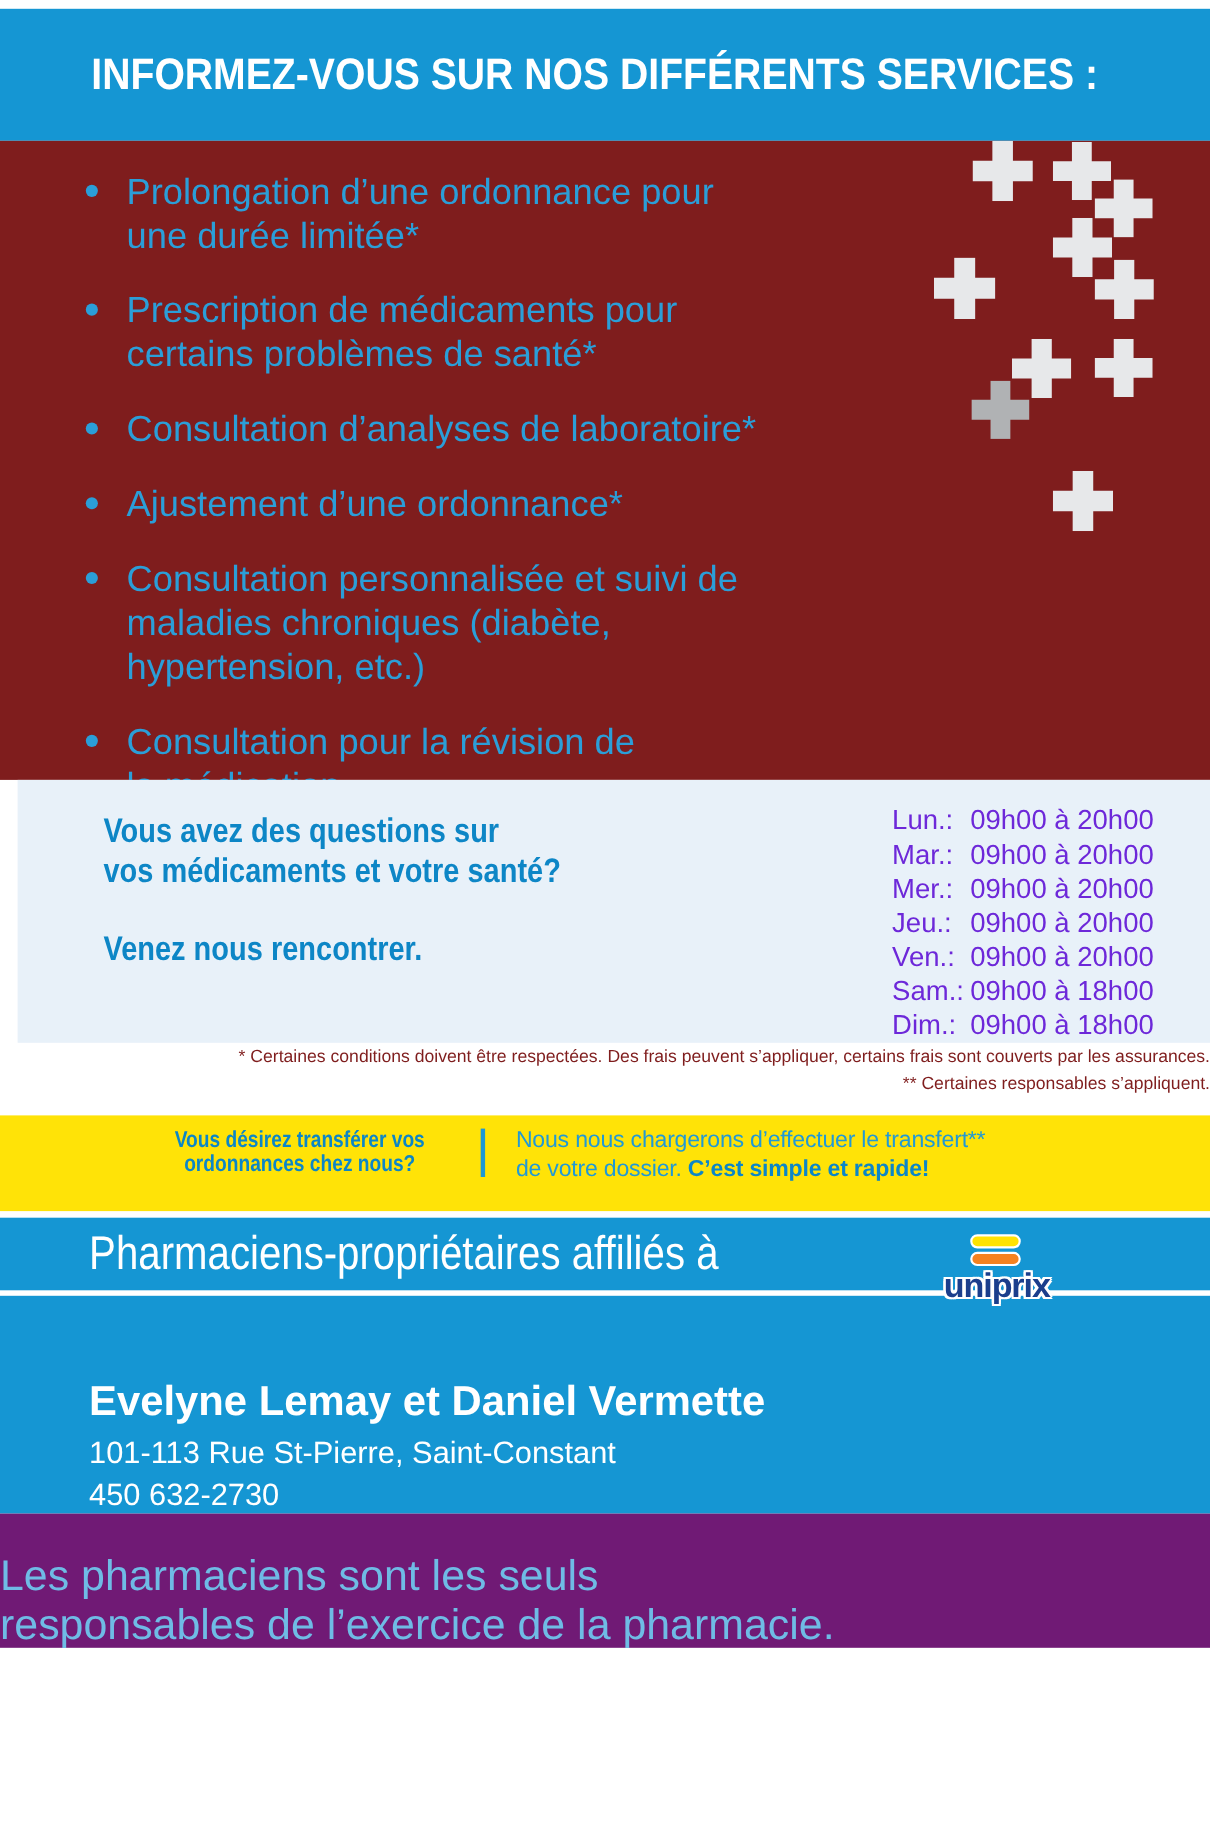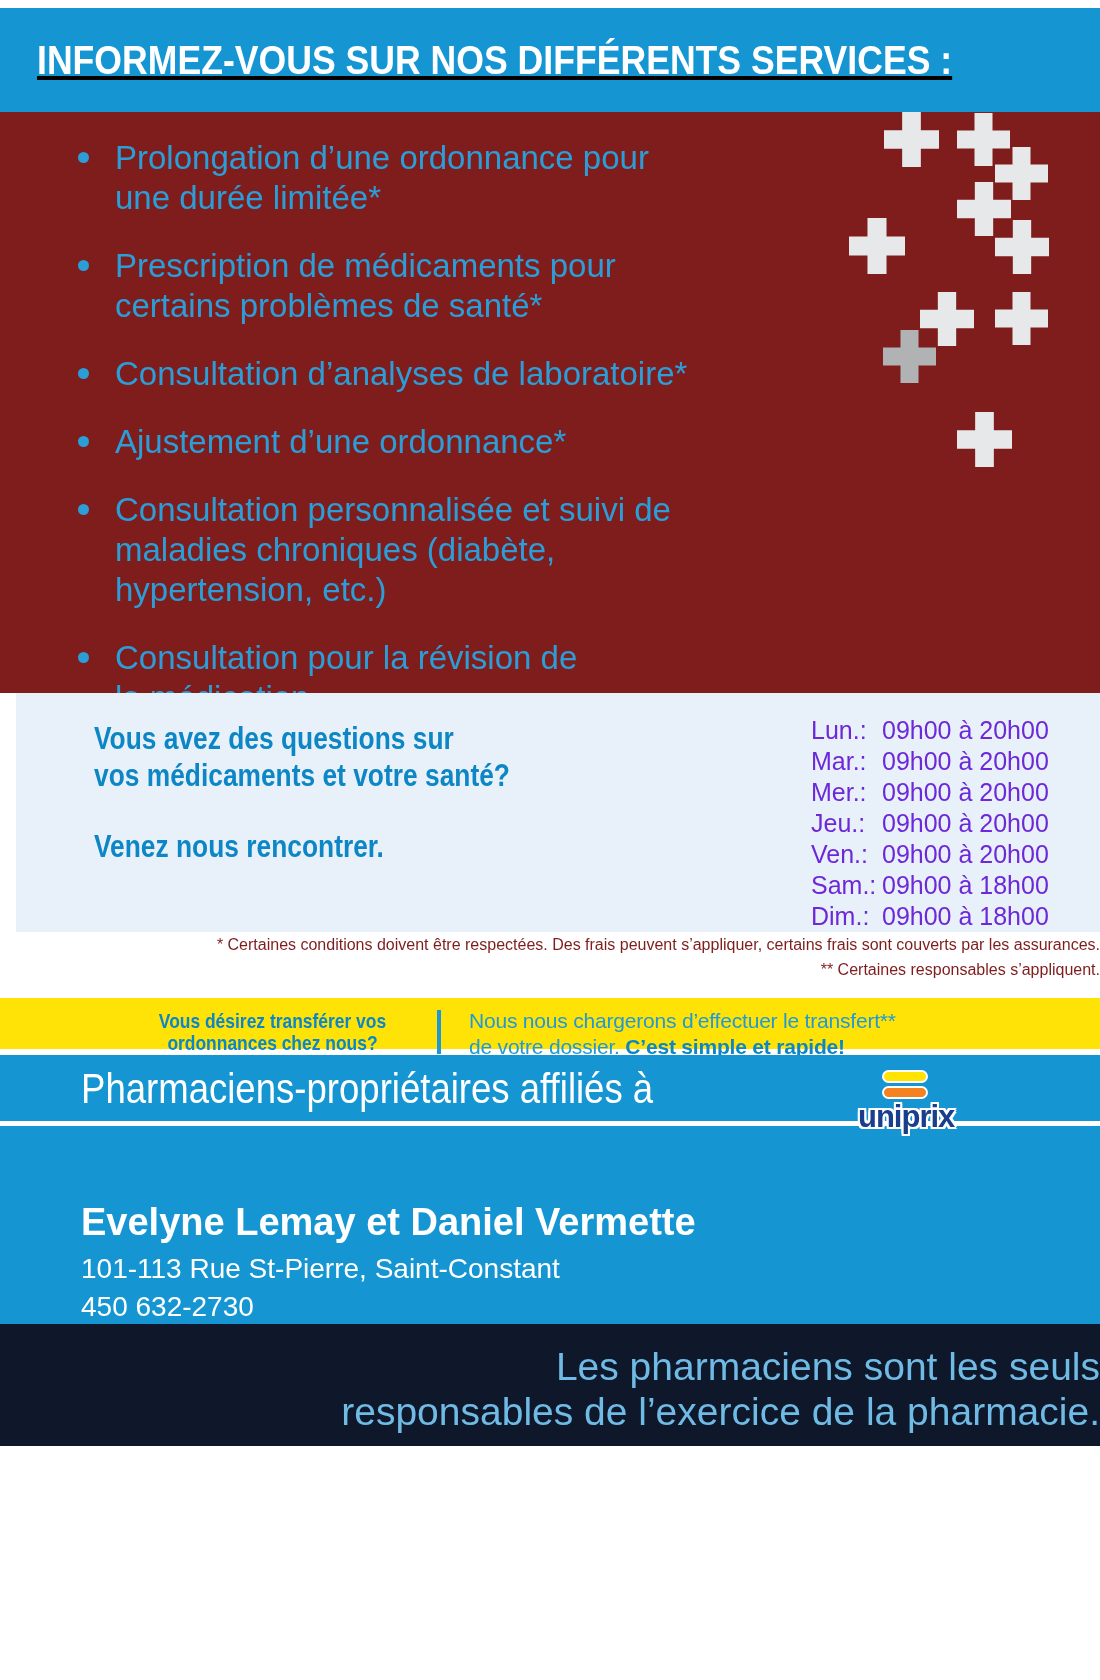--- a/index.html
+++ b/index.html
@@ -4,21 +4,21 @@
 <style>
   * { margin:0; padding:0; box-sizing:border-box; }
   html,body { background:#ffffff; }
   body { font-family:"Liberation Sans", sans-serif; }
   #page { position:relative; width:1100px; height:1680px; background:#ffffff; overflow:hidden; }
 
   .preline { white-space:pre-line; }
 
   
   .strip-top { height:8px; background:#ffffff; }
-  .band-header { height:104px; background:#1596d3; display:flex; align-items:center; padding-left:37px;text-decoration:underline; }
+  .band-header { height:120px; background:#1596d3; display:flex; align-items:center; padding-left:83px; }
   .header-title {
     color:#ffffff; font-weight:bold; font-size:40px; letter-spacing:0;
     transform:scaleX(0.89); transform-origin:0 50%; white-space:nowrap;
   }
 
   
   .section-services { position:relative; height:581px; background:#7f1d1d; }
   .services-list { list-style:none; padding-top:26px; margin-left:78px; width:700px; }
   .services-list li {
     position:relative; padding-left:37px; margin-bottom:28px;
@@ -50,21 +50,21 @@
   .q-cta { top:135px; white-space:nowrap; }
   .hours { position:absolute; left:795px; top:22px; }
   .hours-row { display:flex; line-height:31px; color:#6d28d9; font-size:25px; }
   .hours-day { display:inline-block; width:71px; }
   .hours-time { display:inline-block; }
 
   
   .strip-footnotes { height:66px; background:#ffffff; padding:0 0 0 78px; color:#7f1d1d; font-size:16px; line-height:25px;text-align:right; }
 
   
-  .band-transfer { position:relative; height:51px; background:#ffe307; }
+  .band-transfer { position:relative; height:87px; background:#ffe307; }
   .t-question {
     position:absolute; left:143px; top:12px; width:312px; text-align:center;
     color:#0c86c7; font-weight:bold; font-size:21px; line-height:22px;
     transform:scaleX(0.83); transform-origin:0 50%; white-space:pre-line;
   }
   .t-divider { position:absolute; left:437px; top:12px; width:4px; height:44px; background:#1e98d5; }
   .t-answer { position:absolute; left:469px; top:10px; color:#2199d6; font-size:21px; line-height:26px; letter-spacing:-0.2px; }
   .t-answer strong { color:#0c86c7; font-weight:bold; }
 
   
@@ -88,21 +88,21 @@
                 -2px -2px 0 #fff, 2px 2px 0 #fff, -2px 2px 0 #fff, 2px -2px 0 #fff;
   }
 
   
   .band-owner { height:198px; background:#1596d3; padding:74px 0 0 81px; color:#ffffff; }
   .owner-name { font-size:38px; font-weight:bold; line-height:44px; margin-bottom:6px; }
   .owner-address { font-size:28px; line-height:38px; }
   .owner-phone { font-size:28px; line-height:38px; }
 
   
-  .section-bottom { height:122px; background:#0f172a; padding-top:20px; text-align:right; }
+  .section-bottom { height:122px; background:#701a75; padding-top:34px; text-align:left; }
   .disclaimer { color:#6fbbe5; font-size:39px; line-height:45px; font-weight:400; }
 </style>
 </head>
 <body>
 
 <div id="page">
 
   <div class="strip-top"></div>
 
   <div class="band-header">

